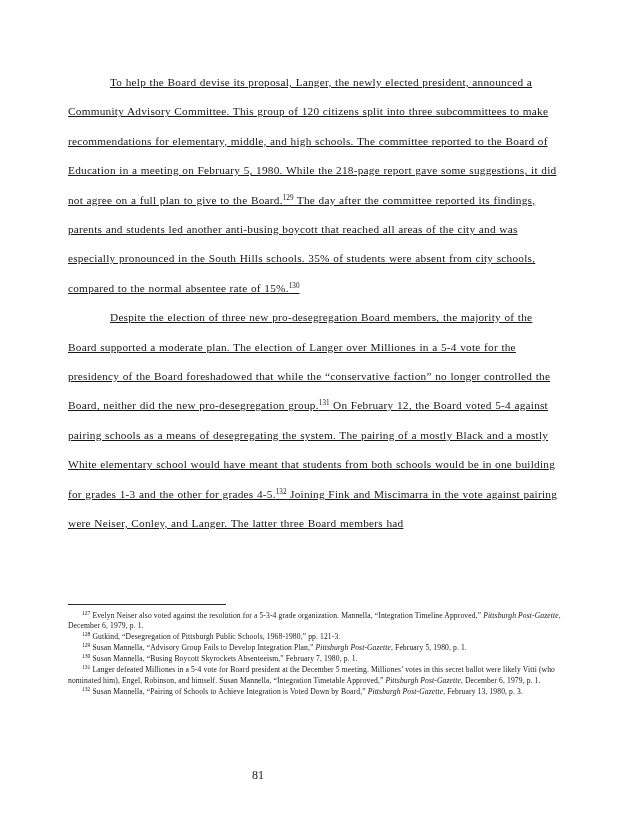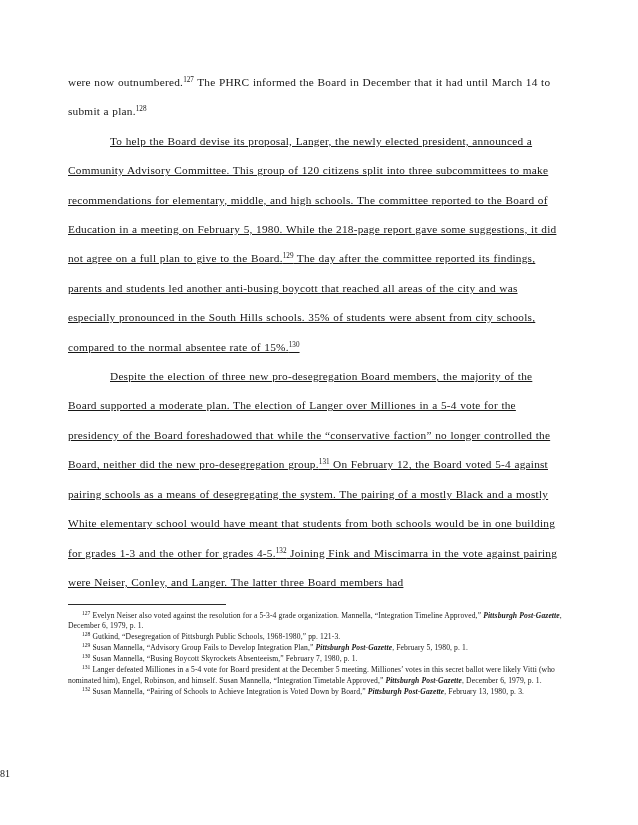--- a/index.html
+++ b/index.html
@@ -66,40 +66,38 @@
   .footnotes .fn {
     margin: 0 0 0.6px 0;
     text-indent: 14px;
   }
   .footnotes .fn sup {
     font-size: 5.6px;
     vertical-align: 0.55em;
   }
   .footnotes i {
     font-style: italic;
-    font-weight: bold;
   }
   .page-number {
     position: absolute;
     left: 0;
     top: 768px;
     width: 516px;
-    text-align: left;
-    font-size: 10px;
+    text-align: center;
+    font-size: 12px;
     color: #171717;
   }
 </style>
 </head>
 <body>
 
 <div class="page">
 
   <div class="content">
     <div class="body-text" id="body-container">
-        <p>were now outnumbered.<sup>127</sup>  The PHRC informed the Board in December that it had until March 14 to submit a plan.<sup>128</sup></p>
         <p class="indent">To help the Board devise its proposal, Langer, the newly elected president, announced a Community Advisory Committee.  This group of 120 citizens split into three subcommittees to make recommendations for elementary, middle, and high schools.  The committee reported to the Board of Education in a meeting on February 5, 1980.  While the 218-page report gave some suggestions, it did not agree on a full plan to give to the Board.<sup>129</sup>  The day after the committee reported its findings, parents and students led another anti-busing boycott that reached all areas of the city and was especially pronounced in the South Hills schools.  35% of students were absent from city schools, compared to the normal absentee rate of 15%.<sup>130</sup></p>
         <p class="indent">Despite the election of three new pro-desegregation Board members, the majority of the Board supported a moderate plan.  The election of Langer over Milliones in a 5-4 vote for the presidency of the Board foreshadowed that while the “conservative faction” no longer controlled the Board, neither did the new pro-desegregation group.<sup>131</sup>  On February 12, the Board voted 5-4 against pairing schools as a means of desegregating the system.  The pairing of a mostly Black and a mostly White elementary school would have meant that students from both schools would be in one building for grades 1-3 and the other for grades 4-5.<sup>132</sup>  Joining Fink and Miscimarra in the vote against pairing were Neiser, Conley, and Langer.  The latter three Board members had</p>
       </div>
   </div>
 
   <div class="footnote-area">
     <div class="footnote-rule"></div>
     <div class="footnotes" id="footnote-container">
         <p class="fn"><sup>127</sup> Evelyn Neiser also voted against the resolution for a 5-3-4 grade organization. Mannella, “Integration Timeline Approved,” <i>Pittsburgh Post-Gazette</i>, December 6, 1979, p. 1.</p>
         <p class="fn"><sup>128</sup> Gutkind, “Desegregation of Pittsburgh Public Schools, 1968-1980,” pp. 121-3.</p>

